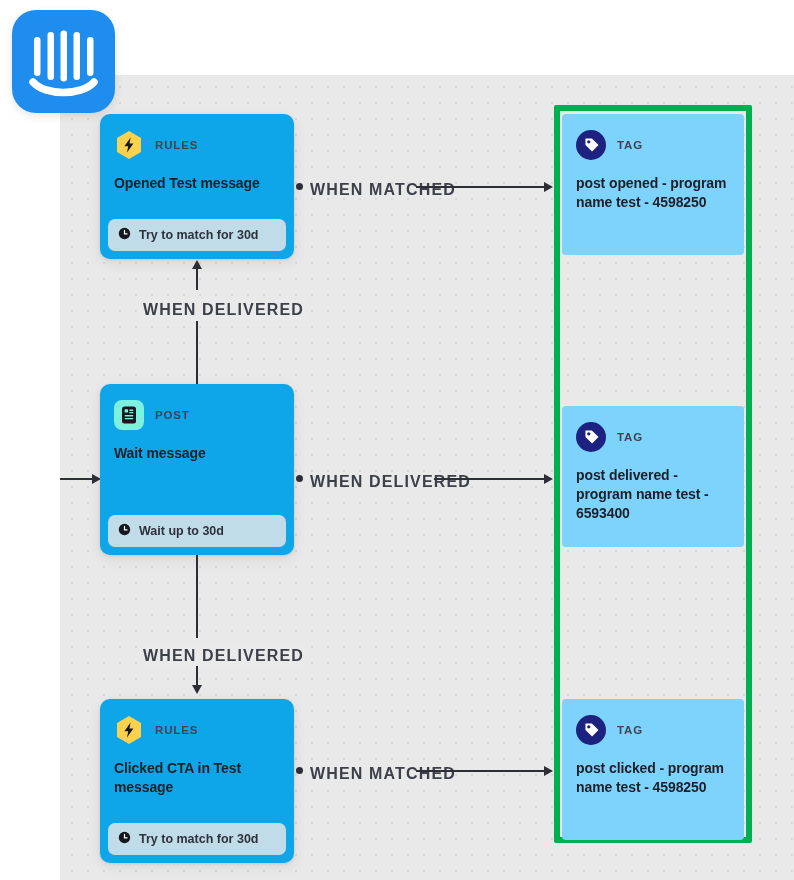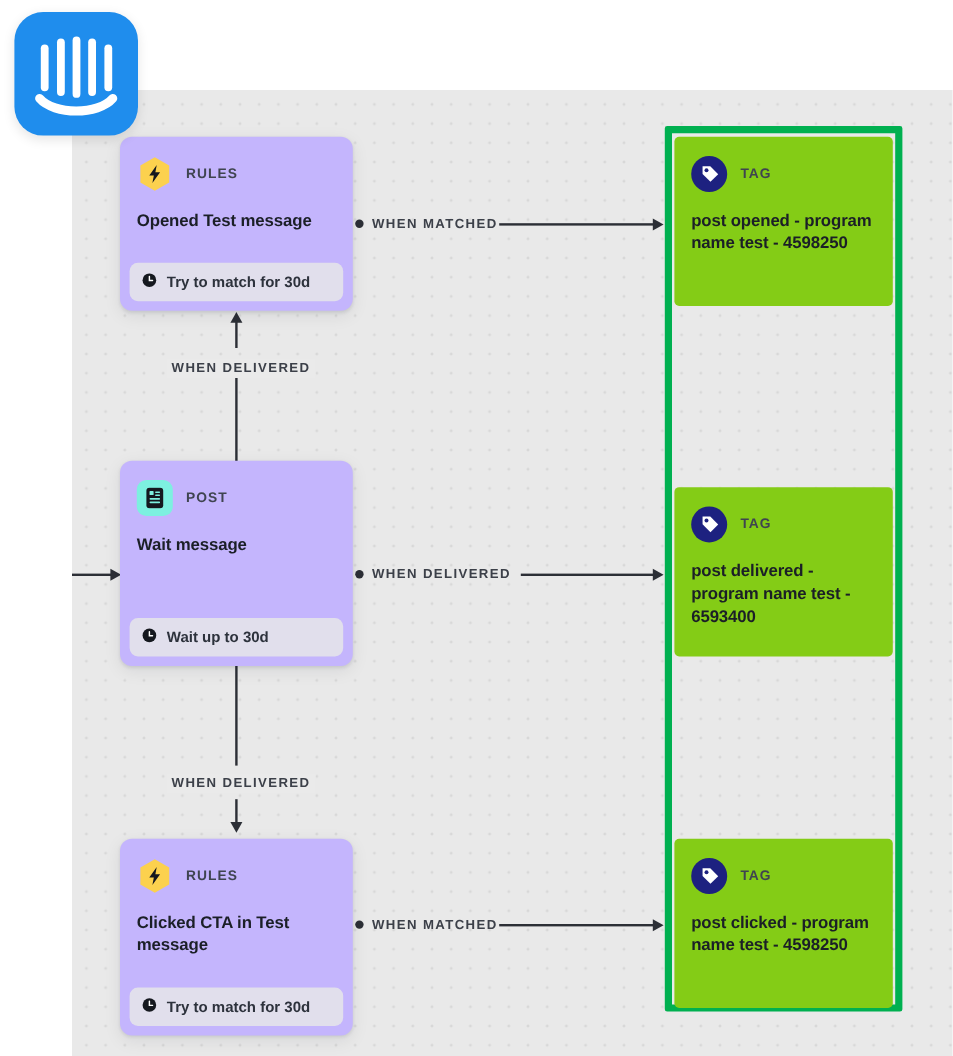--- a/index.html
+++ b/index.html
@@ -44,21 +44,21 @@
     border-radius: 24px;
     box-shadow: 0 3px 10px rgba(0,0,0,0.10);
     z-index: 40;
   }
   .logo svg { display:block; }
 
   
   .node {
     position: absolute;
     width: 194px;
-    background: #c4b5fd;
+    background: #0ea5e9;
     border-radius: 10px;
     box-shadow: 0 1px 3px rgba(16,24,40,0.10), 0 4px 14px rgba(16,24,40,0.08);
     overflow: hidden;
     z-index: 20;
   }
   .node-body {
     padding: 16px 14px 12px 14px;
   }
   .node-head {
     display: flex;
@@ -122,30 +122,30 @@
     width: 198px;
     height: 738px;
     border: 6px solid #00b050;
     border-radius: 2px;
     box-sizing: border-box;
     z-index: 15;
   }
   .tag-node {
     left: 562px;
     width: 182px;
-    background: #84cc16;
+    background: #7dd3fc;
     box-shadow: none;
     border-radius: 4px;
   }
 
   
   .conn { position: absolute; z-index: 10; }
   .conn-label {
     position: absolute;
-    font-size: 11px;
+    font-size: 16px;
     letter-spacing: 1.15px;
     font-weight: 700;
     color: #3c4049;
     white-space: nowrap;
   }
   .h-line {
     position: absolute;
     height: 1.6px;
     background: #2c2f36;
   }

